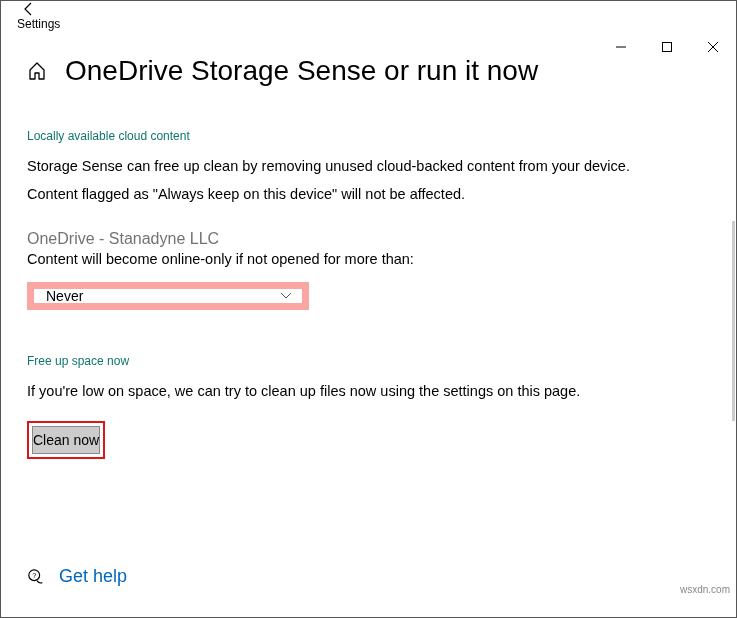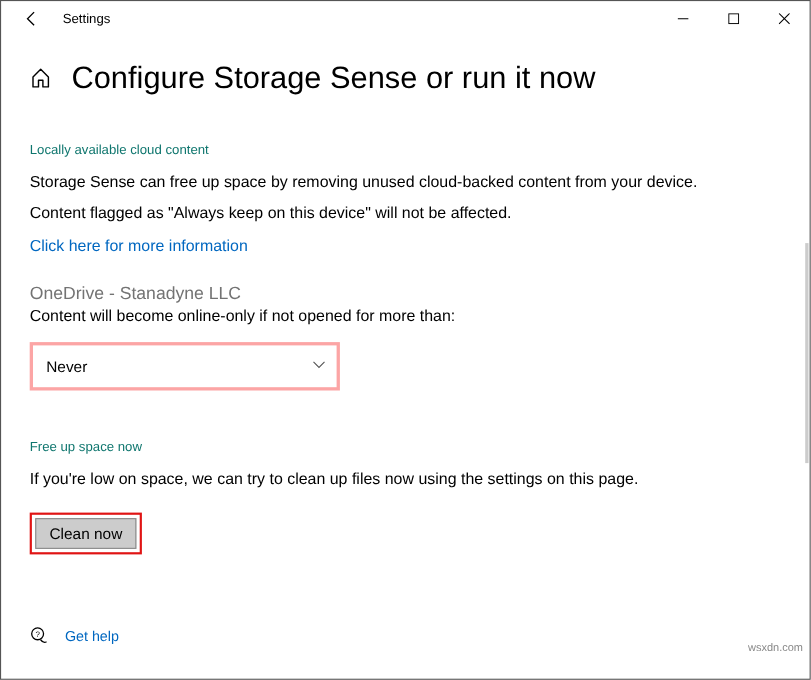--- a/index.html
+++ b/index.html
@@ -12,22 +12,22 @@
       width: 737px;
       height: 618px;
       background: #ffffff;
       border: 1px solid #555;
       position: relative;
       overflow: hidden;
     }
     .titlebar {
       height: 32px;
       display: flex;
-      align-items: center;
       padding-left: 8px;
+      flex-direction: column;
     }
     .back-btn {
       width: 40px;
       height: 32px;
       display: flex;
       align-items: center;
       justify-content: center;
       font-size: 16px;
       cursor: pointer;
     }
@@ -96,22 +96,22 @@
     .sub-heading {
       font-size: 16px;
       font-weight: 400;
       color: #737373;
       margin-top: 26px;
       margin-bottom: 2px;
     }
     
     .dropdown {
       width: 282px;
-      height: 44px;
-      border: 3px solid #fca5a5;
+      height: 28px;
+      border: 7px solid #fca5a5;
       background: #fff;
       display: flex;
       align-items: center;
       justify-content: space-between;
       padding: 0 10px 0 12px;
       font-size: 14px;
       margin-top: 12px;
       cursor: pointer;
     }
     .chevron {
@@ -125,40 +125,40 @@
     
     .clean-btn-wrap {
       display: inline-block;
       border: 2px solid #e01414;
       padding: 3px;
       margin-top: 12px;
     }
     .clean-btn {
       background: #cccccc;
       border: 1px solid #888;
-      padding: 5px 12px;
+      padding: 5px 0;
       font-size: 14px;
       cursor: pointer;
       display: inline-block;
     }
     
     .help-row {
       position: absolute;
       bottom: 30px;
       left: 26px;
       display: flex;
       align-items: center;
       gap: 14px;
     }
     .help-icon {
       width: 18px;
       height: 18px;
     }
     .help-link {
-      font-size: 13px;
+      font-size: 18px;
       color: #0067c0;
       cursor: pointer;
     }
     
     .scrollbar-hint {
       position: absolute;
       right: 1px;
       top: 220px;
       width: 3px;
       height: 200px;
@@ -202,29 +202,28 @@
     </div>
   </div>
 </div>
 
 <div class="header-row">
   <div class="home-icon">
     <svg viewBox="0 0 20 20" width="20" height="20">
         <path d="M3 9 L10 2 L17 9 L17 18 L12 18 L12 12 L8 12 L8 18 L3 18 Z" stroke="#000" stroke-width="1.3" fill="none" stroke-linejoin="round"></path>
       </svg>
   </div>
-  <h1 class="page-title">Configure Storage Sense or run it now</h1>
+  <h1 class="page-title">OneDrive Storage Sense or run it now</h1>
 </div>
 
 <div class="content">
 
   <h2 class="section-heading">Locally available cloud content</h2>
-  <p class="body-text">Storage Sense can free up space by removing unused cloud-backed content from your device.</p>
+  <p class="body-text">Storage Sense can free up clean by removing unused cloud-backed content from your device.</p>
   <p class="body-text">Content flagged as "Always keep on this device" will not be affected.</p>
-  <a class="link">Click here for more information</a>
 
   <div class="sub-heading">OneDrive - Stanadyne LLC</div>
   <p class="body-text" style="margin-top:2px;">Content will become online-only if not opened for more than:</p>
   
   <div class="dropdown">
     <span>Never</span>
     <span class="chevron">
       <svg width="12" height="8" viewBox="0 0 12 8">
           <path d="M1 1 L6 6 L11 1" stroke="#555" stroke-width="1" fill="none"></path>
         </svg>

